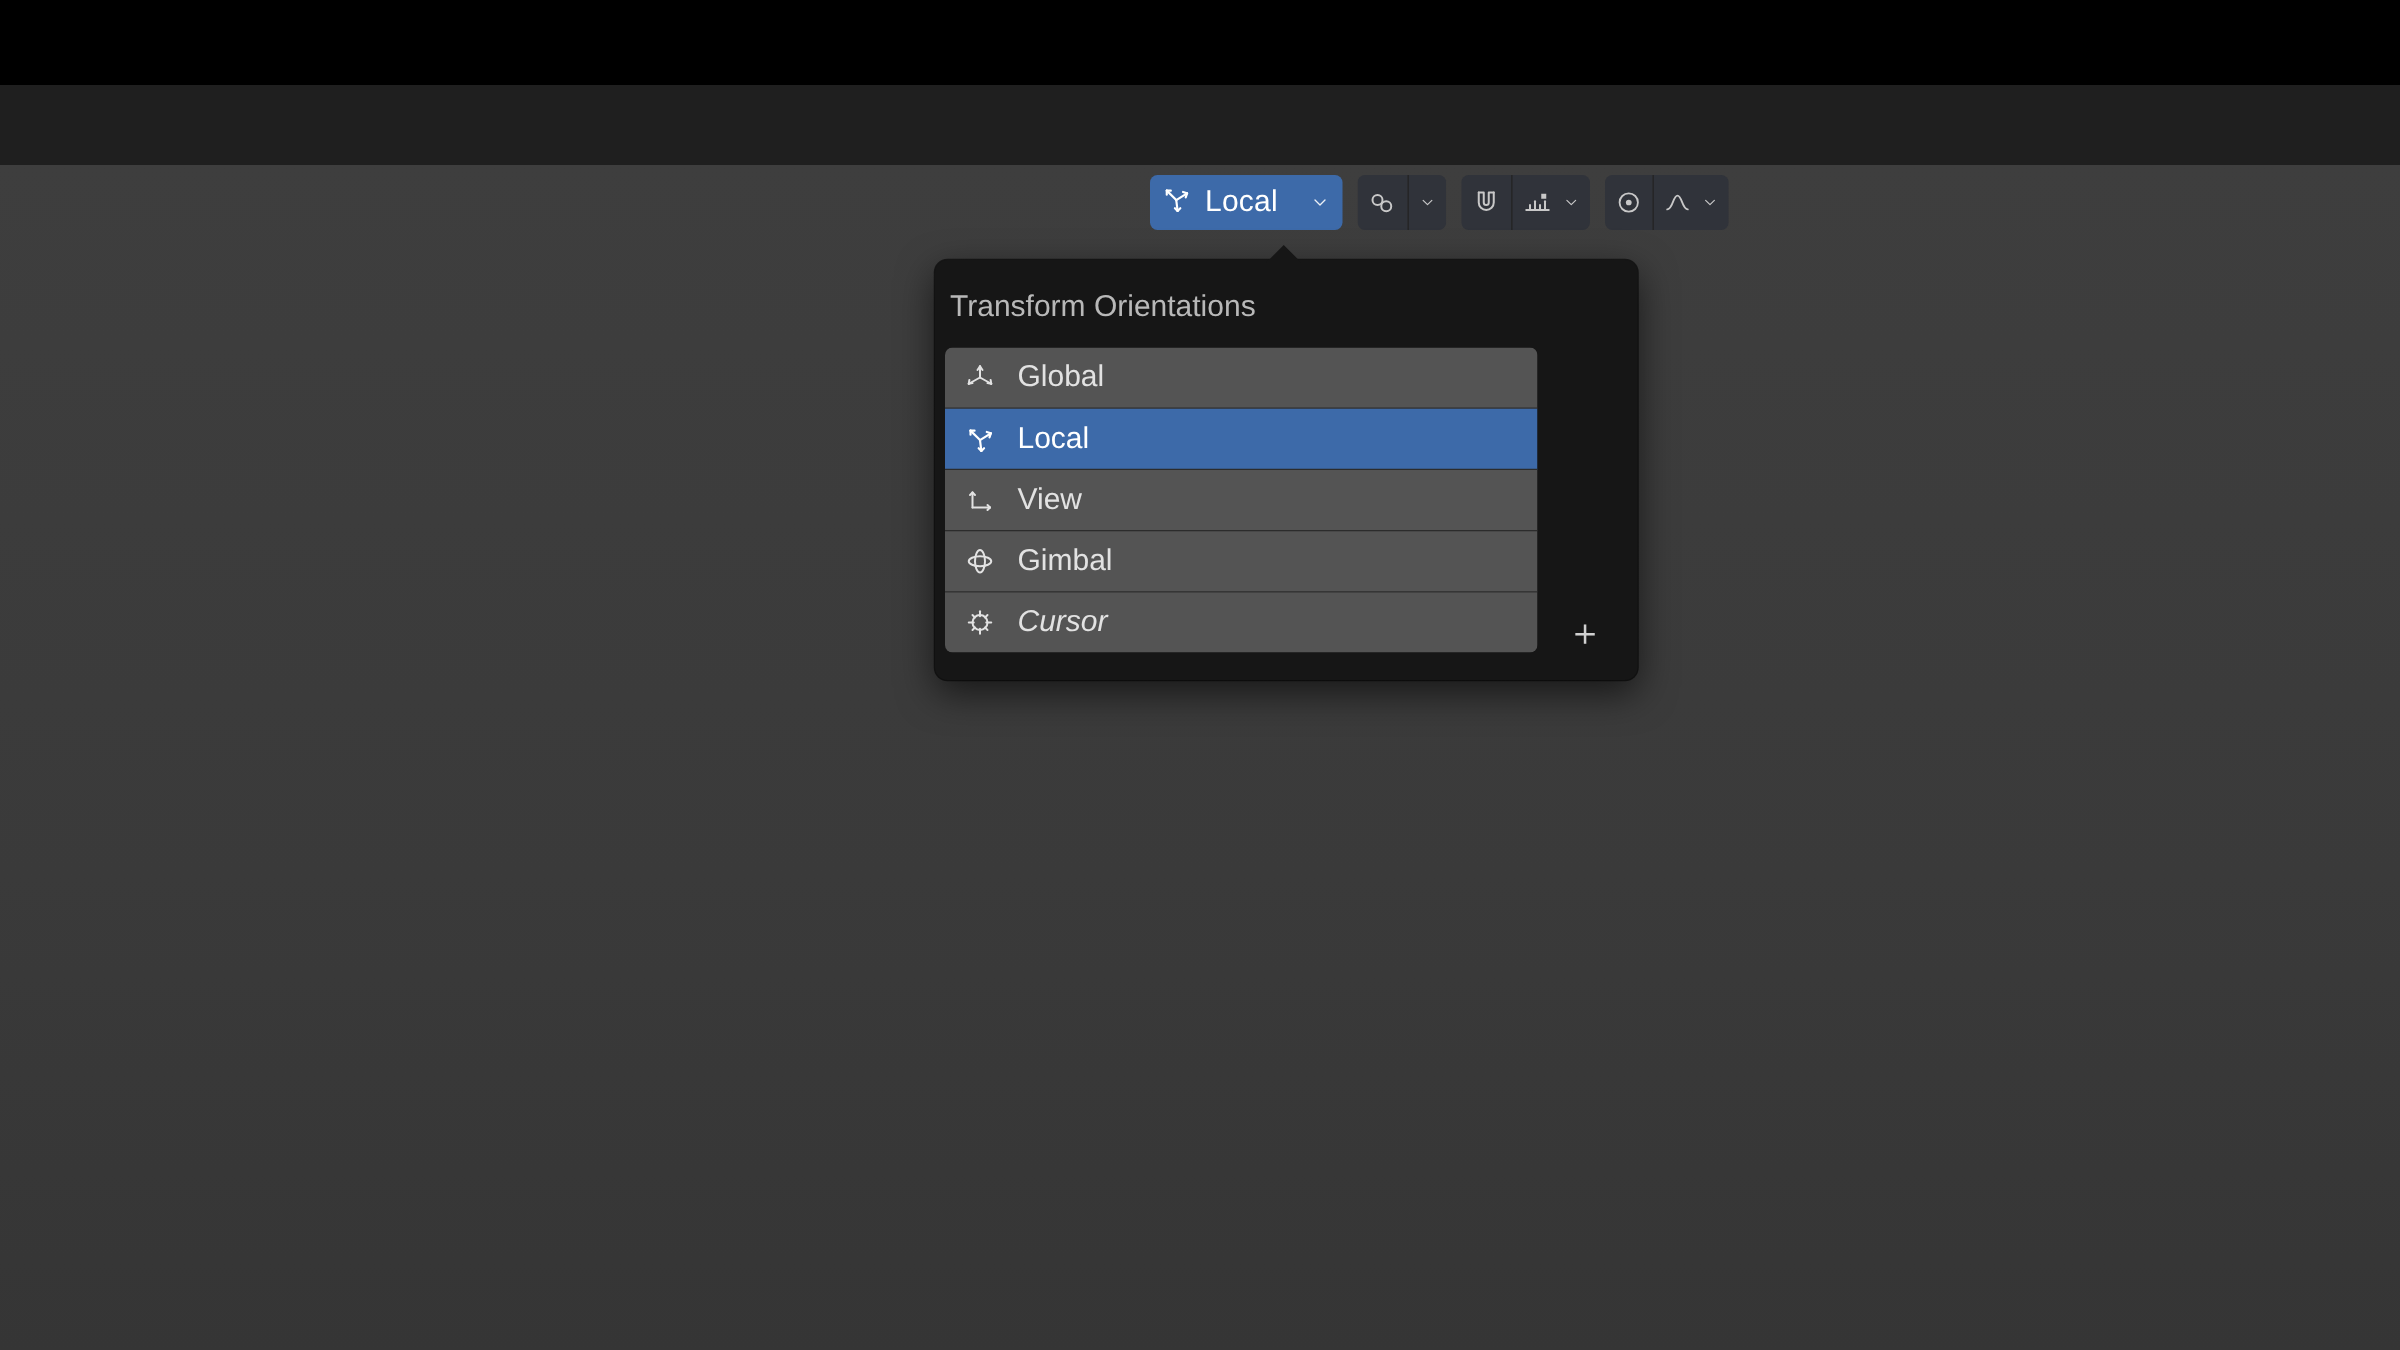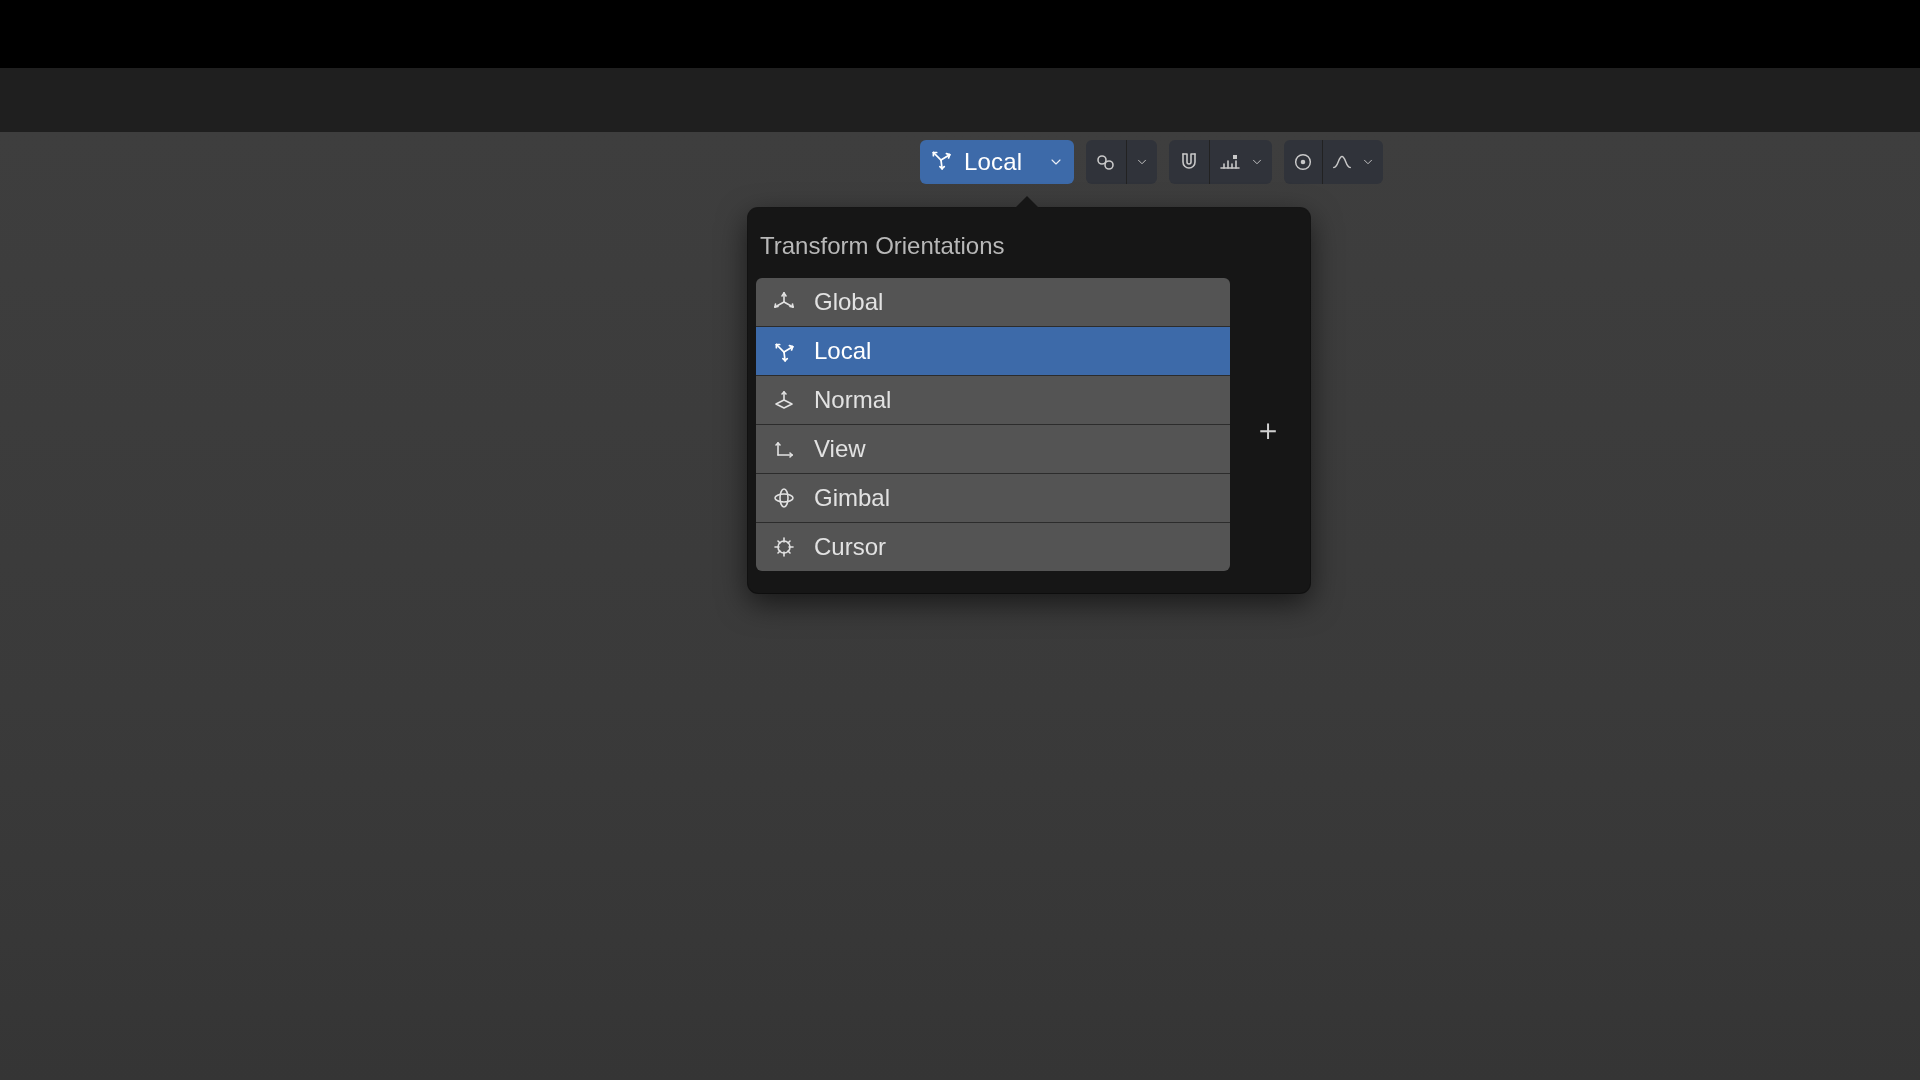--- a/index.html
+++ b/index.html
@@ -119,42 +119,42 @@
   .popover-title {
     font-size: 24px;
     color: #b8b8b8;
     margin: 2px 4px 18px 4px;
     font-weight: 400;
   }
 
   .pop-row {
     display:flex;
     gap: 18px;
-    align-items: center;
+    align-items: flex-end;
   }
 
   .option-list {
     flex: 1;
     display:flex;
     flex-direction:column;
     border-radius: 6px;
     overflow:hidden;
   }
   .opt {
     display:flex;
     align-items:center;
     gap: 16px;
     height: 48px;
     padding: 0 14px;
     background: #545454;
     color: #e2e2e2;
     font-size: 24px;
     border-bottom: 1px solid #2c2c2c;
   }
-  .opt:last-child { border-bottom: none; }
+  .opt:last-child { border-bottom: none; font-style: italic; }
   .opt.selected {
     background: #3d6aa9;
     color: #fff;
   }
   .opt .opt-icon {
     width: 28px;
     display:flex;align-items:center;justify-content:center;
   }
   .opt .opt-icon svg { display:block; }
 
@@ -309,31 +309,20 @@
                 <path d="M20 8 l-3 -1"></path>
                 <path d="M20 8 l-1 3"></path>
               <path d="M12 13 L13 21"></path>
                 <path d="M13 21 l-2 -2"></path>
                 <path d="M13 21 l2 -2"></path>
             </svg>
           </span>
           <span>Local</span>
         </div>
 
-        <div class="opt">
-          <span class="opt-icon">
-            <svg width="24" height="24" viewBox="0 0 24 24">
-              <path d="M4 16 L12 20 L20 16 L12 12 Z"></path>
-              <path d="M12 12 L12 4"></path>
-                <path d="M12 4 l-2 2"></path>
-                <path d="M12 4 l2 2"></path>
-            </svg>
-          </span>
-          <span>Normal</span>
-        </div>
 
         <div class="opt">
           <span class="opt-icon">
             <svg width="24" height="24" viewBox="0 0 24 24">
               <path d="M6 18 L6 6"></path>
                 <path d="M6 6 l-2 2"></path>
                 <path d="M6 6 l2 2"></path>
               <path d="M6 18 L20 18"></path>
                 <path d="M20 18 l-2 -2"></path>
                 <path d="M20 18 l-2 2"></path>

